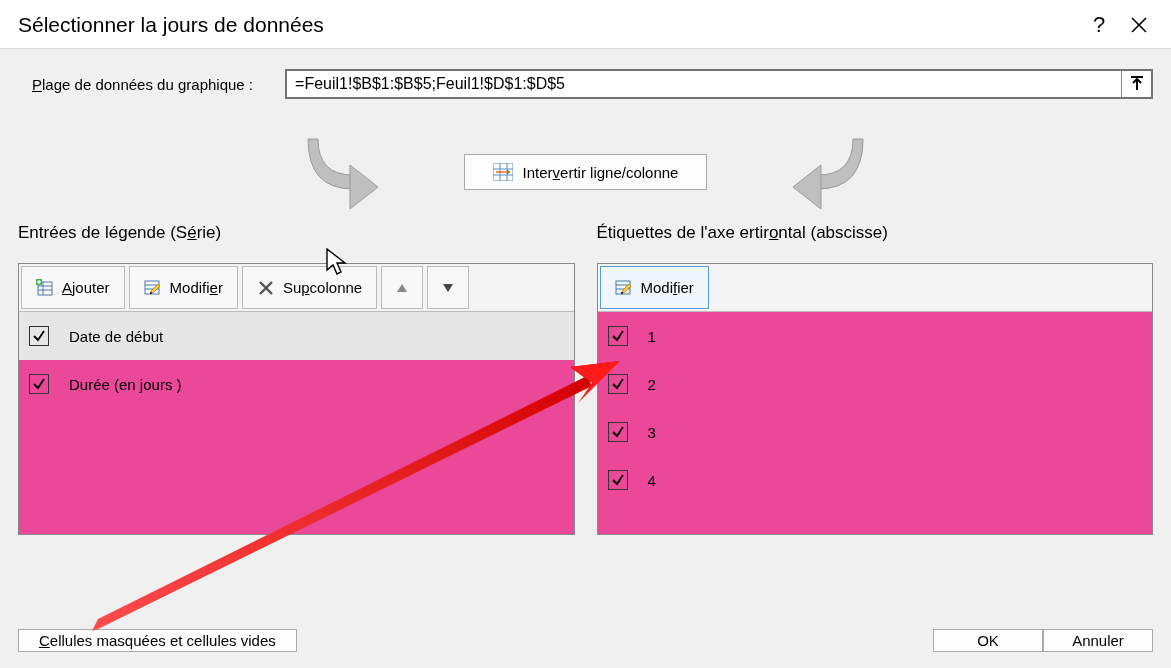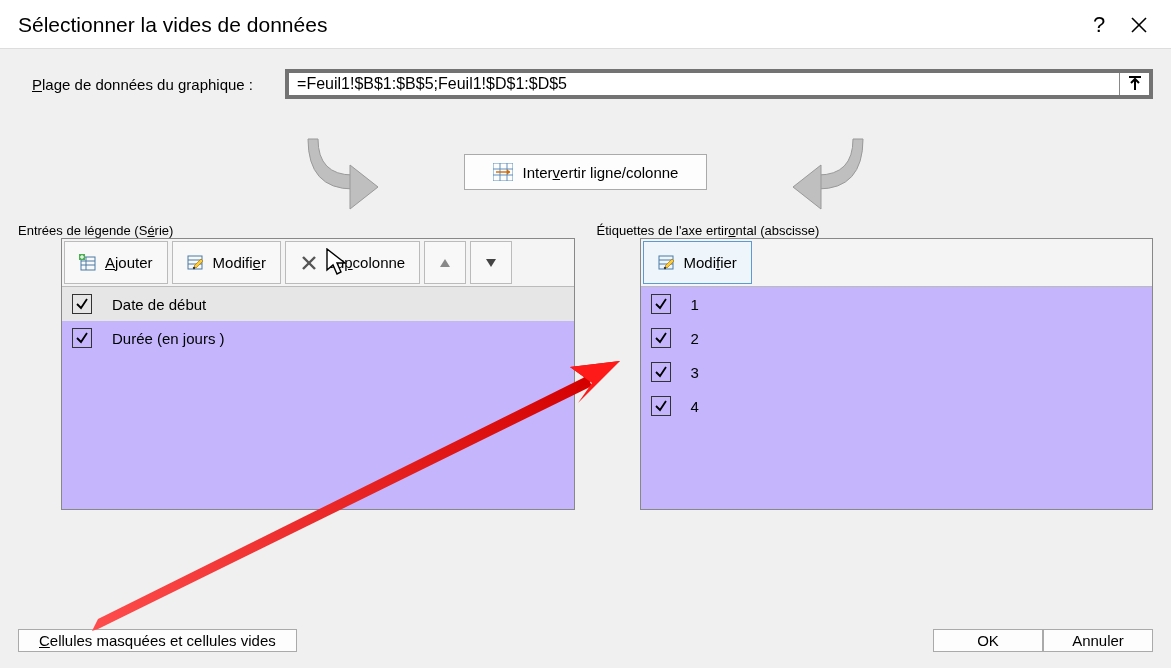--- a/index.html
+++ b/index.html
@@ -46,21 +46,21 @@
     margin-bottom: 38px;
   }
   .range-label {
     font-size: 15px;
     padding-left: 14px;
   }
   .u { text-decoration: underline; }
   .range-input-wrap {
     flex: 1;
     display: flex;
-    border: 4px solid #737373;
+    border: 2px solid #737373;
     background: #fff;
     height: 30px;
   }
   .range-input {
     flex: 1;
     border: none;
     padding: 2px 8px;
     font-size: 16px;
     font-family: inherit;
     outline: none;
@@ -102,30 +102,29 @@
   }
   .curve-left { left: 280px; }
   .curve-right { right: 280px; }
   .columns {
     display: flex;
     gap: 22px;
     margin-top: 6px;
   }
   .col { flex: 1; }
   .col-header {
-    font-size: 13px;
-    margin-bottom: 0;
+    font-size: 17px;
+    margin-bottom: 20px;
   }
   .panel {
     border: 1px solid #888;
-    background: #c4b5fd;
+    background: #ec4899;
     height: 272px;
     display: flex;
     flex-direction: column;
-    margin-left: 43px;
   }
   .toolbar {
     display: flex;
     border-bottom: 1px solid #bbb;
     background: #f4f4f4;
     height: 48px;
   }
   .tbtn {
     border: 1px solid #bbb;
     background: #f8f8f8;
@@ -143,21 +142,21 @@
     border-color: #5a9bd4;
   }
   .tbtn .ic { width:18px; height:18px; display:inline-flex; align-items:center; justify-content:center; }
   .list {
     flex: 1;
     overflow: auto;
   }
   .row {
     display: flex;
     align-items: center;
-    height: 34px;
+    height: 48px;
     gap: 20px;
     padding: 0 10px;
   }
   .row.sel { background: #e6e6e6; }
   .chk {
     width: 20px; height: 20px;
     border: 1.5px solid #333;
     display: inline-flex;
     align-items: center;
     justify-content: center;
@@ -191,21 +190,21 @@
     position: absolute;
     pointer-events: none;
     left: 92px;
     top: 312px;
   }
 </style>
 </head>
 <body>
 
 <div class="titlebar">
-  <div class="title">Sélectionner la vides de données</div>
+  <div class="title">Sélectionner la jours de données</div>
   <div class="help">?</div>
   <div class="close">
     <svg width="18" height="18" viewBox="0 0 18 18">
       <line x1="2" y1="2" x2="16" y2="16" stroke="#000" stroke-width="1.6"></line>
       <line x1="16" y1="2" x2="2" y2="16" stroke="#000" stroke-width="1.6"></line>
     </svg>
   </div>
 </div>
 
 <div class="body">

